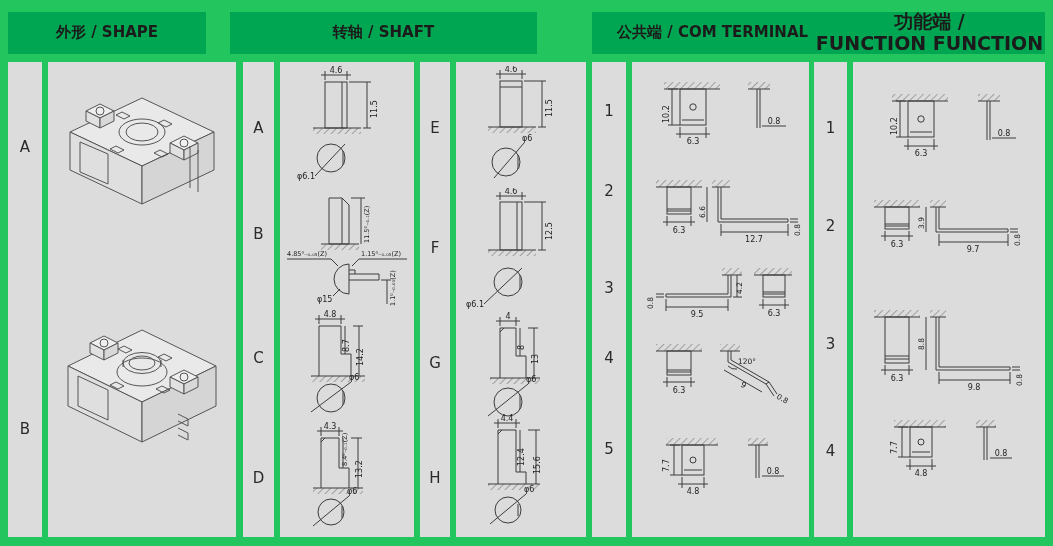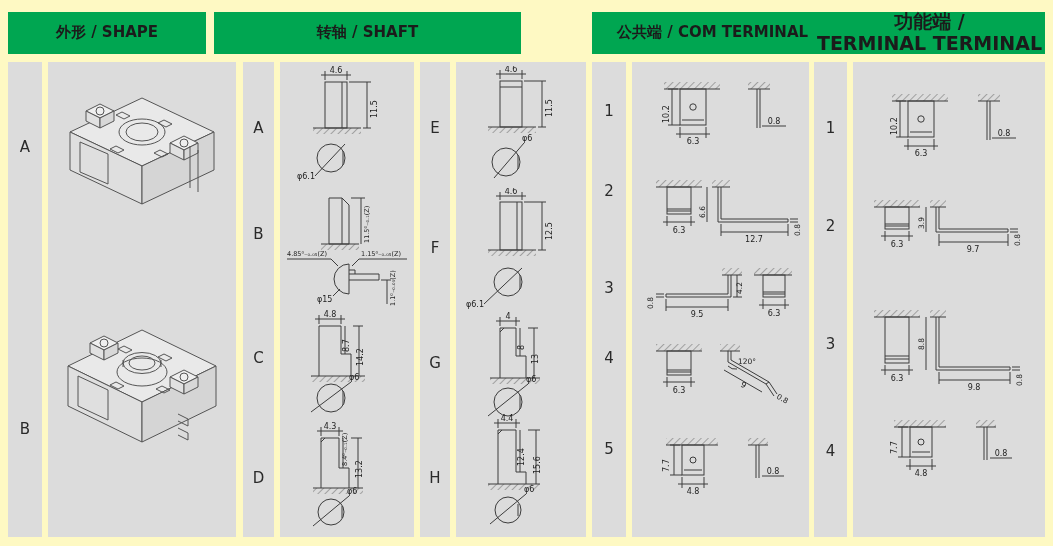--- a/index.html
+++ b/index.html
@@ -1,16 +1,16 @@
 <!DOCTYPE html>
 <html><head>
 <meta charset="utf-8">
 <style>
   html,body{margin:0;padding:0;background:#ffffff;}
-  #sheet{position:relative;width:1053px;height:546px;background:#fef9c3;overflow:hidden;
+  #sheet{position:relative;width:1053px;height:546px;background:#22c55e;overflow:hidden;
          font-family:"DejaVu Sans",sans-serif;}
   .hdr{position:absolute;top:12px;height:42px;background:#00a651;color:#1b1b1b;
        display:flex;align-items:center;justify-content:center;text-align:center;
        font-size:15px;font-weight:bold;line-height:1.15;}
   .col{position:absolute;top:62px;height:475px;background:#dcdcdc;}
   .rowlab{position:absolute;font-size:15px;color:#2a2a2a;text-align:center;}
   .drw{position:absolute;}
   .dim{font-family:"DejaVu Sans",sans-serif;font-size:8px;fill:#222;stroke:none;}
   .dim7{font-size:6.5px;}
   .dim75{font-size:7.5px;}
@@ -24,30 +24,30 @@
     <defs>
       <pattern id="hatch" width="5" height="5" patternUnits="userSpaceOnUse" patternTransform="rotate(45)">
         <line x1="0" y1="0" x2="0" y2="5" stroke="#666" stroke-width="1"></line>
       </pattern>
     </defs>
   </svg>
 
   <div class="hdr" style="left:8px;width:198px">
       <span>外形 / SHAPE</span>
     </div>
-  <div class="hdr" style="left:214px;width:307px">
+  <div class="hdr" style="left:230px;width:307px">
       <span>转轴 / SHAFT</span>
     </div>
   <div class="hdr" style="left:592px;width:241px">
       <span>公共端 / COM TERMINAL</span>
     </div>
   <div class="hdr" style="left:814px;width:231px;font-size:19px">
     <span>
       <span>功能端 /</span><br>
-      <span>TERMINAL TERMINAL</span>
+      <span>FUNCTION FUNCTION</span>
     </span>
   </div>
 
   <div class="col" style="left:8px;width:34px"></div>
   <div class="col" style="left:48px;width:188px"></div>
   <div class="col" style="left:243px;width:31px"></div>
   <div class="col" style="left:280px;width:134px"></div>
   <div class="col" style="left:420px;width:30px"></div>
   <div class="col" style="left:456px;width:130px"></div>
   <div class="col" style="left:592px;width:34px"></div>

